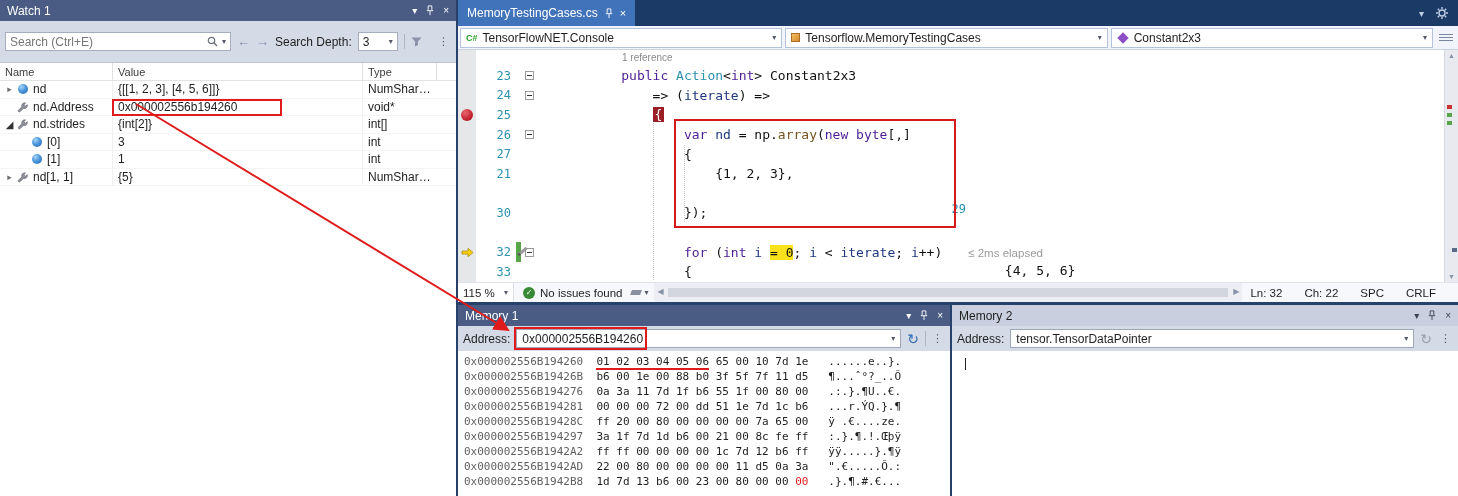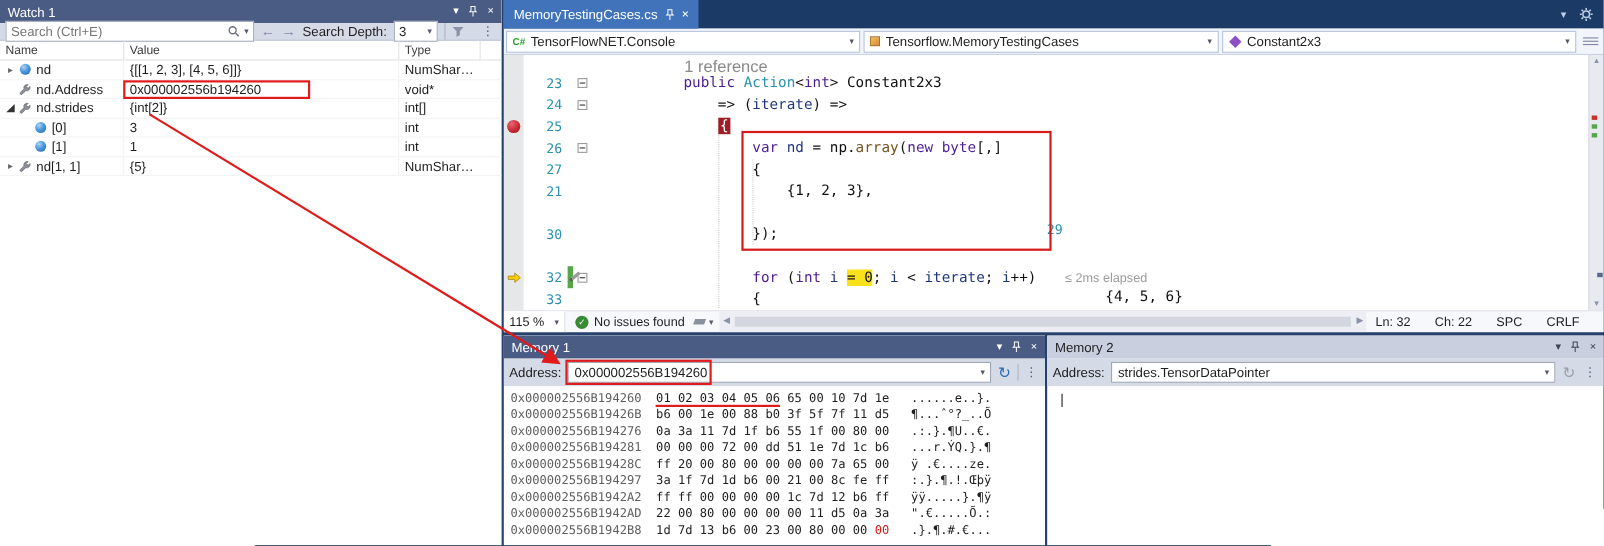--- a/index.html
+++ b/index.html
@@ -4,21 +4,21 @@
 <style>
 *{margin:0;padding:0;box-sizing:border-box}
 html,body{background:#26426C}
 .root{position:relative;width:1458px;height:496px;background:#26426C;font-family:"Liberation Sans",sans-serif;overflow:hidden;color:#1e1e1e}
 .panel{position:absolute;background:#fff;overflow:hidden}
 
 
 .tw-title{height:21px;display:flex;align-items:center;padding:0 7px;font-size:12px;background:#4A5C83;color:#fff}
 .tw-title.light{background:#C9CFDE;color:#1e1e1e}
 .tw-icons{margin-left:auto;display:flex;align-items:center;gap:9px;font-size:10px;line-height:1}
-.toolbarstrip{height:16px;background:#D5DAE7;display:flex;align-items:center;padding:0 5px;gap:6px;font-size:12px}
+.toolbarstrip{height:42px;background:#D5DAE7;display:flex;align-items:center;padding:0 5px;gap:6px;font-size:12px}
 .vsep{width:1px;height:15px;background:#AEB4C4}
 .ovf{margin-left:auto;color:#4d5568;font-size:11px;padding-right:2px}
 
 
 .watch{left:0;top:0;width:456px;height:496px}
 .searchbox{width:226px;height:19px;background:#fff;border:1px solid #A7ACBE;display:flex;align-items:center;padding:0 4px;gap:4px}
 .searchbox .ph{flex:1;color:#767676;font-size:12px;white-space:nowrap;overflow:hidden}
 .cmb-arrow{font-size:8px;color:#55596a}
 .navarr{color:#7E8BA8;font-size:13px}
 .depth-combo{width:40px;height:19px;background:#fff;border:1px solid #A7ACBE;display:flex;align-items:center;padding:0 4px;justify-content:space-between;font-size:12px}
@@ -47,21 +47,21 @@
 .navbar{height:24px;background:#F1F4FA;border-bottom:1px solid #CAD3E3;display:flex;align-items:center;gap:3px;padding:0 2px}
 .navcombo{flex:1;height:20px;background:#fff;border:1px solid #B4C2DA;display:flex;align-items:center;gap:5px;padding:0 5px;font-size:12px;color:#1e1e1e;min-width:0}
 .navcombo .cmb-arrow{margin-left:auto}
 .ic-csharp{color:#2BA32B;font-weight:bold;font-size:9px}
 .ic-class{width:9px;height:9px;background:linear-gradient(135deg,#F2C063,#D88B2B);border:1px solid #A96F23}
 .ic-method{width:8px;height:8px;background:#8E4EC6;transform:rotate(45deg);margin:0 2px}
 .splitbtn{width:14px;height:14px;margin:0 3px;display:flex;flex-direction:column;justify-content:center;gap:2px}
 .splitbtn i{display:block;height:1px;background:#7c86a0}
 .editor-body{position:absolute;left:0;right:14px;top:50px;bottom:20px;background:#fff;overflow:hidden}
 .bp-margin{position:absolute;left:0;top:0;bottom:0;width:18px;background:#E6E7E8}
-.codelens{position:absolute;left:164px;top:2px;font-size:15px;color:#8a8a8a}
+.codelens{position:absolute;left:164px;top:2px;font-size:10px;color:#8a8a8a}
 .code-lines{position:absolute;inset:0}
 .code-line{position:absolute;left:0;right:0;height:19.6px;display:flex;align-items:center;font-family:"DejaVu Sans Mono",monospace;font-size:13px}
 .lg{width:18px;flex:0 0 18px;display:flex;justify-content:center;align-items:center}
 .bpdot{width:12px;height:12px;border-radius:50%;background:radial-gradient(circle at 35% 30%,#E8656D,#C22430 60%,#A21722)}
 .lnum{width:40px;flex:0 0 40px;text-align:right;padding-right:5px;color:#2B91AF;font-size:12px}
 .lchg{width:5px;flex:0 0 5px;align-self:stretch}
 .lchg.chg{background:#57A64A}
 .lout{width:16px;flex:0 0 16px;display:flex;justify-content:center}
 .obox{width:9px;height:9px;border:1px solid #9a9a9a;position:relative;background:#fff}
 .obox::after{content:"";position:absolute;left:1px;right:1px;top:3px;border-top:1px solid #333}
@@ -467,21 +467,21 @@
               <path d="M2 1h4v4l1.2 1.2H.8L2 5z" fill="none" stroke="currentColor"></path>
               <line x1="4" y1="6.5" x2="4" y2="11" stroke="currentColor"></line>
             </svg>
           </span>
         <span>×</span>
       </span>
     </header>
     <div class="toolbarstrip" style="height:25px">
       <span>Address:</span>
       <div class="addrcombo">
-        <span>strides.TensorDataPointer</span>
+        <span>tensor.TensorDataPointer</span>
         <span class="cmb-arrow">▾</span>
       </div>
       <span class="refresh off">↻</span>
       <span class="ovf">⋮</span>
     </div>
     <div class="memmsg">
       <span class="caret"></span>
     </div>
   </section>
 

